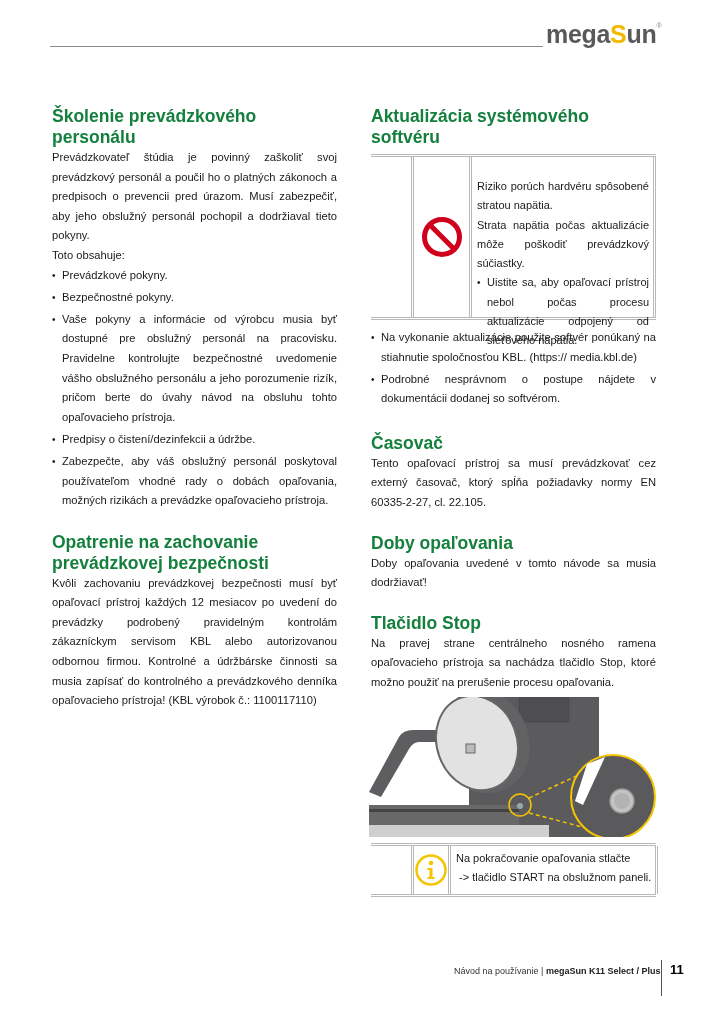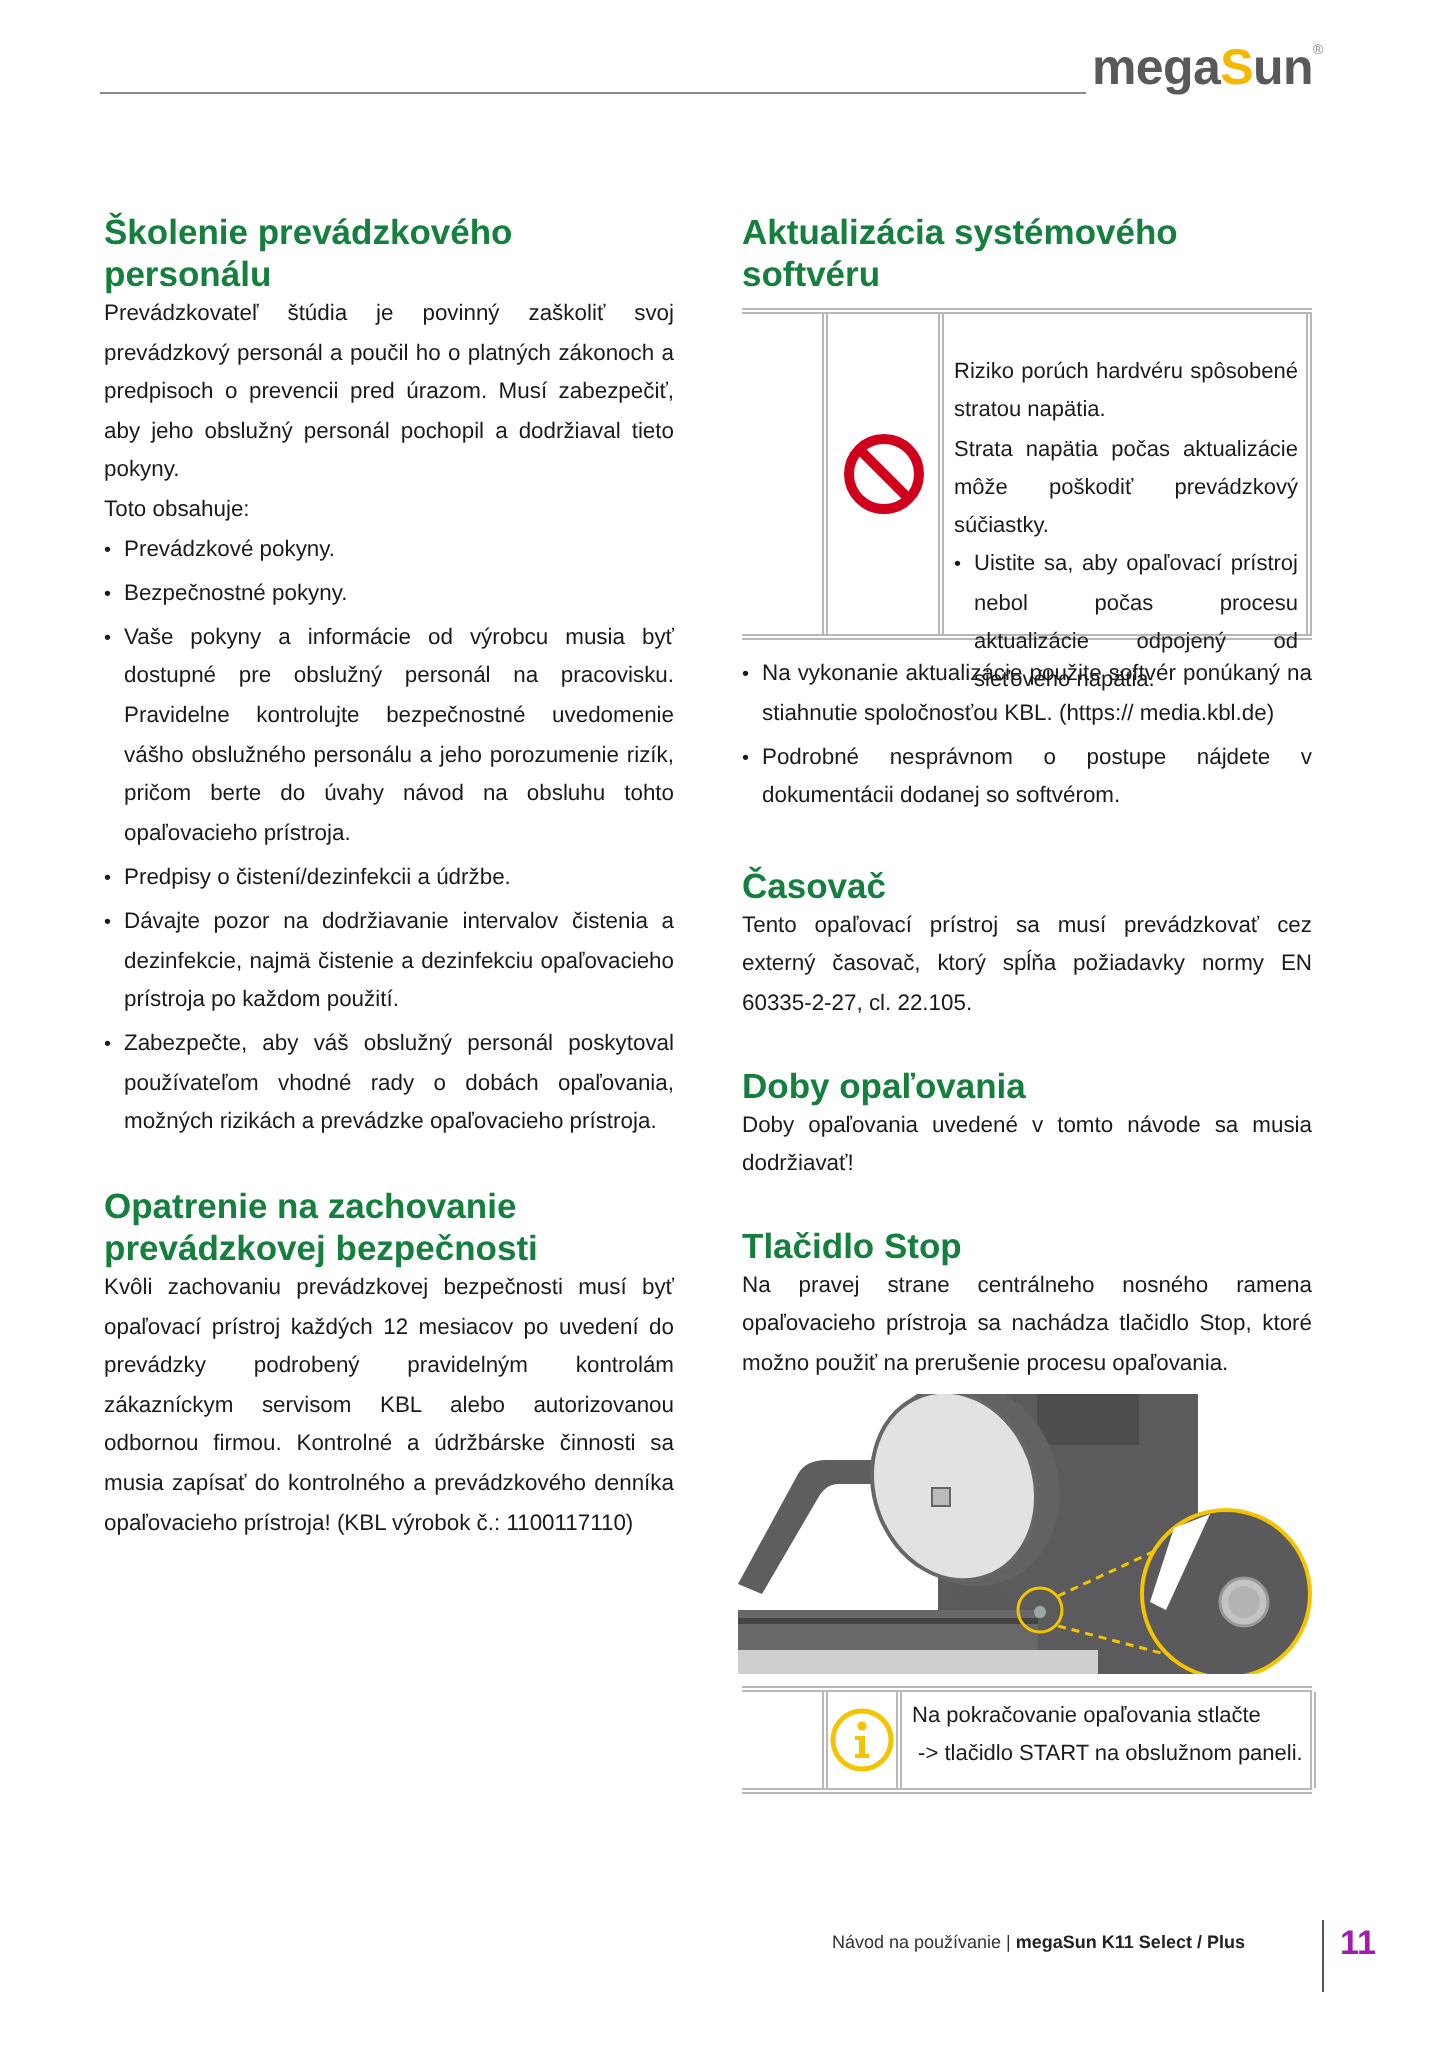--- a/index.html
+++ b/index.html
@@ -25,42 +25,41 @@
 
   .notice { border-top:3px double #b8b8b8; border-bottom:3px double #b8b8b8;
             display:flex; margin:0;padding-left:40px; }
   .notice .icon-cell { width:55px; border-left:3px double #b8b8b8; border-right:3px double #b8b8b8;
             display:flex; align-items:center; justify-content:center; }
   .notice .text-cell { flex:1; border-right:3px double #b8b8b8; padding:4px 4px 4px 5px; }
   .notice .text-cell p, .notice .text-cell li { font-size:11px; line-height:19.3px; }
 
   .figure { position:relative; width:292px; height:140px; margin-left:-2px; margin-top:4px; overflow:hidden; }
 
-  .footer-text { position:absolute; left:416px; top:966px; font-size:9px; color:#333; }
+  .footer-text { position:absolute; left:454px; top:966px; font-size:9px; color:#333; }
   .footer-text b { font-weight:bold; color:#222; }
   .footer-divider { position:absolute; left:661px; top:960px; width:1px; height:36px; background:#555; }
-  .page-num { position:absolute; left:670px; top:962px; font-size:17px; font-weight:bold; color:#a21caf; }
+  .page-num { position:absolute; left:670px; top:962px; font-size:13px; font-weight:bold; color:#000000; }
 </style>
 </head>
 <body>
 
 <div class="header-line"></div>
 <div class="logo"><span>mega</span><span class="s">S</span><span>un</span><span class="reg">®</span></div>
 
 <div class="col left">
   <div class="section" style="margin-bottom:21px;">
     <h2>Školenie prevádzkového personálu</h2>
     <p>Prevádzkovateľ štúdia je povinný zaškoliť svoj prevádzkový personál a poučil ho o platných zákonoch a predpisoch o prevencii pred úrazom. Musí zabezpečiť, aby jeho obslužný personál pochopil a dodržiaval tieto pokyny.</p>
     <p>Toto obsahuje:</p>
     <ul>
       <li>Prevádzkové pokyny.</li>
       <li>Bezpečnostné pokyny.</li>
       <li>Vaše pokyny a informácie od výrobcu musia byť dostupné pre obslužný personál na pracovisku. Pravidelne kontrolujte bezpečnostné uvedomenie vášho obslužného personálu a jeho porozumenie rizík, pričom berte do úvahy návod na obsluhu tohto opaľovacieho prístroja.</li>
       <li>Predpisy o čistení/dezinfekcii a údržbe.</li>
-      <li>Dávajte pozor na dodržiavanie intervalov čistenia a dezinfekcie, najmä čistenie a dezinfekciu opaľovacieho prístroja po každom použití.</li>
       <li>Zabezpečte, aby váš obslužný personál poskytoval používateľom vhodné rady o dobách opaľovania, možných rizikách a prevádzke opaľovacieho prístroja.</li>
     </ul>
   </div>
   <div class="section">
     <h2>Opatrenie na zachovanie prevádzkovej bezpečnosti</h2>
     <p>Kvôli zachovaniu prevádzkovej bezpečnosti musí byť opaľovací prístroj každých 12 mesiacov po uvedení do prevádzky podrobený pravidelným kontrolám zákazníckym servisom KBL alebo autorizovanou odbornou firmou. Kontrolné a údržbárske činnosti sa musia zapísať do kontrolného a prevádzkového denníka opaľovacieho prístroja! (KBL výrobok č.: 1100117110)</p>
   </div>
 </div>
 
 <div class="col right">

